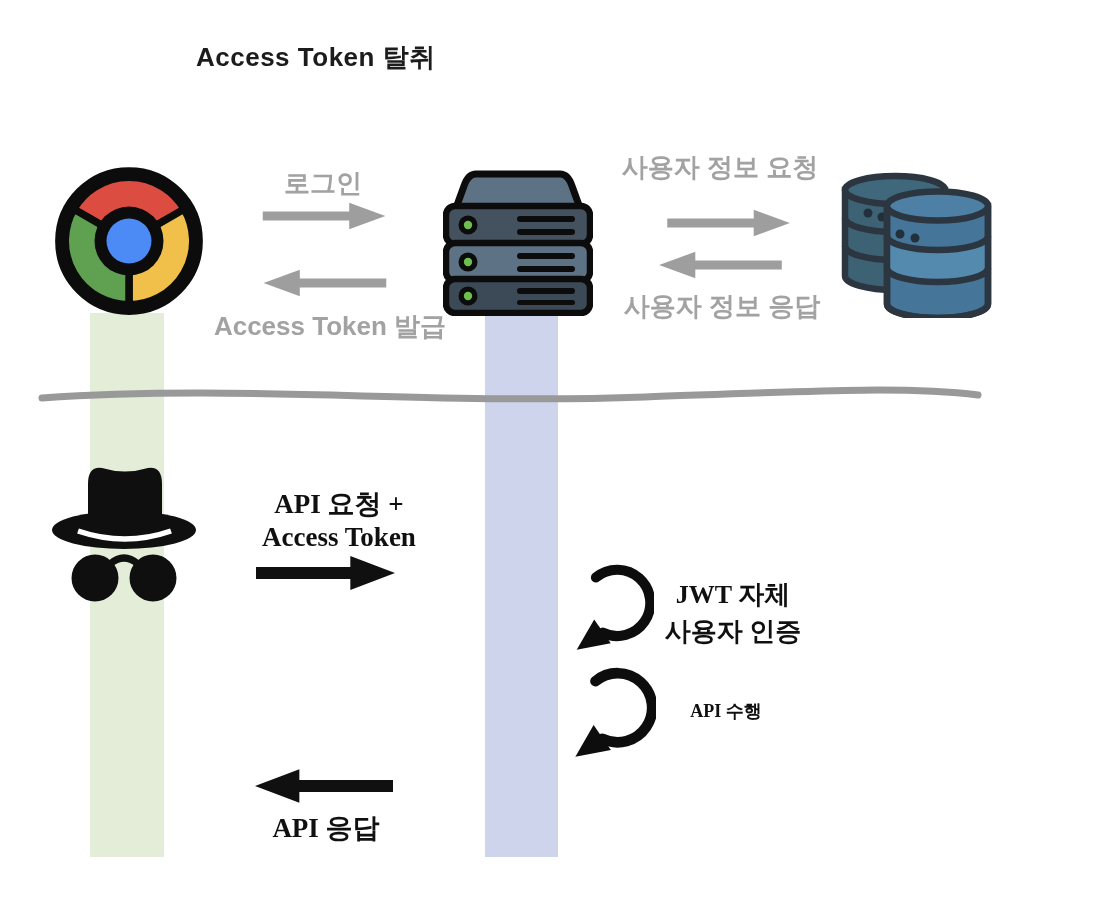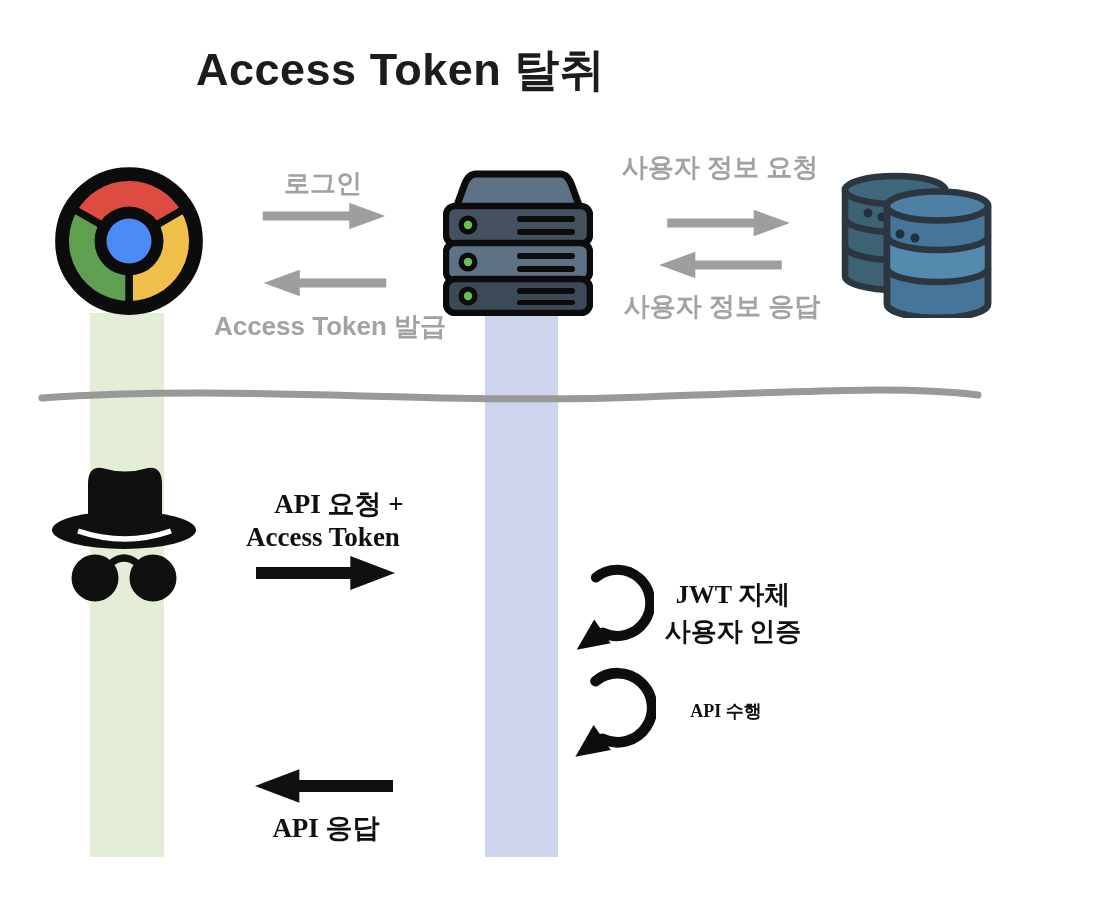--- a/index.html
+++ b/index.html
@@ -5,21 +5,21 @@
   html,body{margin:0;padding:0;background:#ffffff;}
   .canvas{
     position:relative;width:1097px;height:914px;background:#ffffff;overflow:hidden;
     font-family:"Liberation Sans","DejaVu Sans",sans-serif;
   }
   .lane{position:absolute;}
   .lane-green{left:90px;top:313px;width:74px;height:544px;background:#e4edd8;}
   .lane-blue{left:485px;top:315px;width:73px;height:542px;background:#ced4ec;}
   .title{
     position:absolute;left:196px;top:40px;margin:0;
-    font-size:45px;font-weight:700;color:#1c1c1c;white-space:nowrap;letter-spacing:.5px;
+    font-size:26px;font-weight:700;color:#1c1c1c;white-space:nowrap;letter-spacing:.5px;
   }
   .lbl{position:absolute;transform:translateX(-50%);font-weight:700;white-space:nowrap;line-height:1.2;}
   .lbl.gray{color:#a2a2a2;font-size:26px;}
   .lbl.black{color:#101010;font-size:27px;font-family:Liberation Serif, serif;}
   .abs{position:absolute;}
   .flip{transform:scaleX(-1);}
   svg{display:block;}
 </style>
 </head>
 <body>
@@ -109,21 +109,21 @@
   <svg class="abs" style="left:50px;top:460px" width="150" height="148" viewBox="0 0 150 148">
     <ellipse cx="74" cy="70" rx="72" ry="19" fill="#0f0f0f"></ellipse>
     <path d="M28,71 Q75,87 121,71" fill="none" stroke="#ffffff" stroke-width="5.5"></path>
     <path d="M38,64 L38,24 Q38,6 52,8 Q75,15 98,8 Q112,6 112,24 L112,64 Q75,76 38,64 Z" fill="#0f0f0f"></path>
     <circle cx="45" cy="118" r="23.5" fill="#0f0f0f"></circle>
     <circle cx="103" cy="118" r="23.5" fill="#0f0f0f"></circle>
     <path d="M60,104 Q74,92 88,104" fill="none" stroke="#0f0f0f" stroke-width="7"></path>
   </svg>
 
   <div class="lbl black" style="left:339px;top:488px">API 요청 +</div>
-  <div class="lbl black" style="left:323px;top:521px">Access Token</div>
+  <div class="lbl black" style="left:339px;top:521px">Access Token</div>
   <svg class="abs" style="left:256px;top:556px" width="139" height="34" viewBox="0 0 140 34">
     <polygon points="0,11 95,11 95,0 140,17 95,34 95,23 0,23" fill="#101010"></polygon>
   </svg>
 
   <svg class="abs" style="left:562px;top:557px" width="92" height="100" viewBox="0 0 100 105">
     <path d="M36.9,20.4 A36,36 0 1 1 44.2,80.4" fill="none" stroke="#0d0d0d" stroke-width="11" stroke-linecap="round"></path>
     <polygon points="16,99 53,92 35,66" fill="#0d0d0d"></polygon>
   </svg>
   <svg class="abs" style="left:560px;top:659px" width="96" height="106" viewBox="0 0 100 105">
     <path d="M36.9,20.4 A36,36 0 1 1 44.2,80.4" fill="none" stroke="#0d0d0d" stroke-width="11" stroke-linecap="round"></path>

